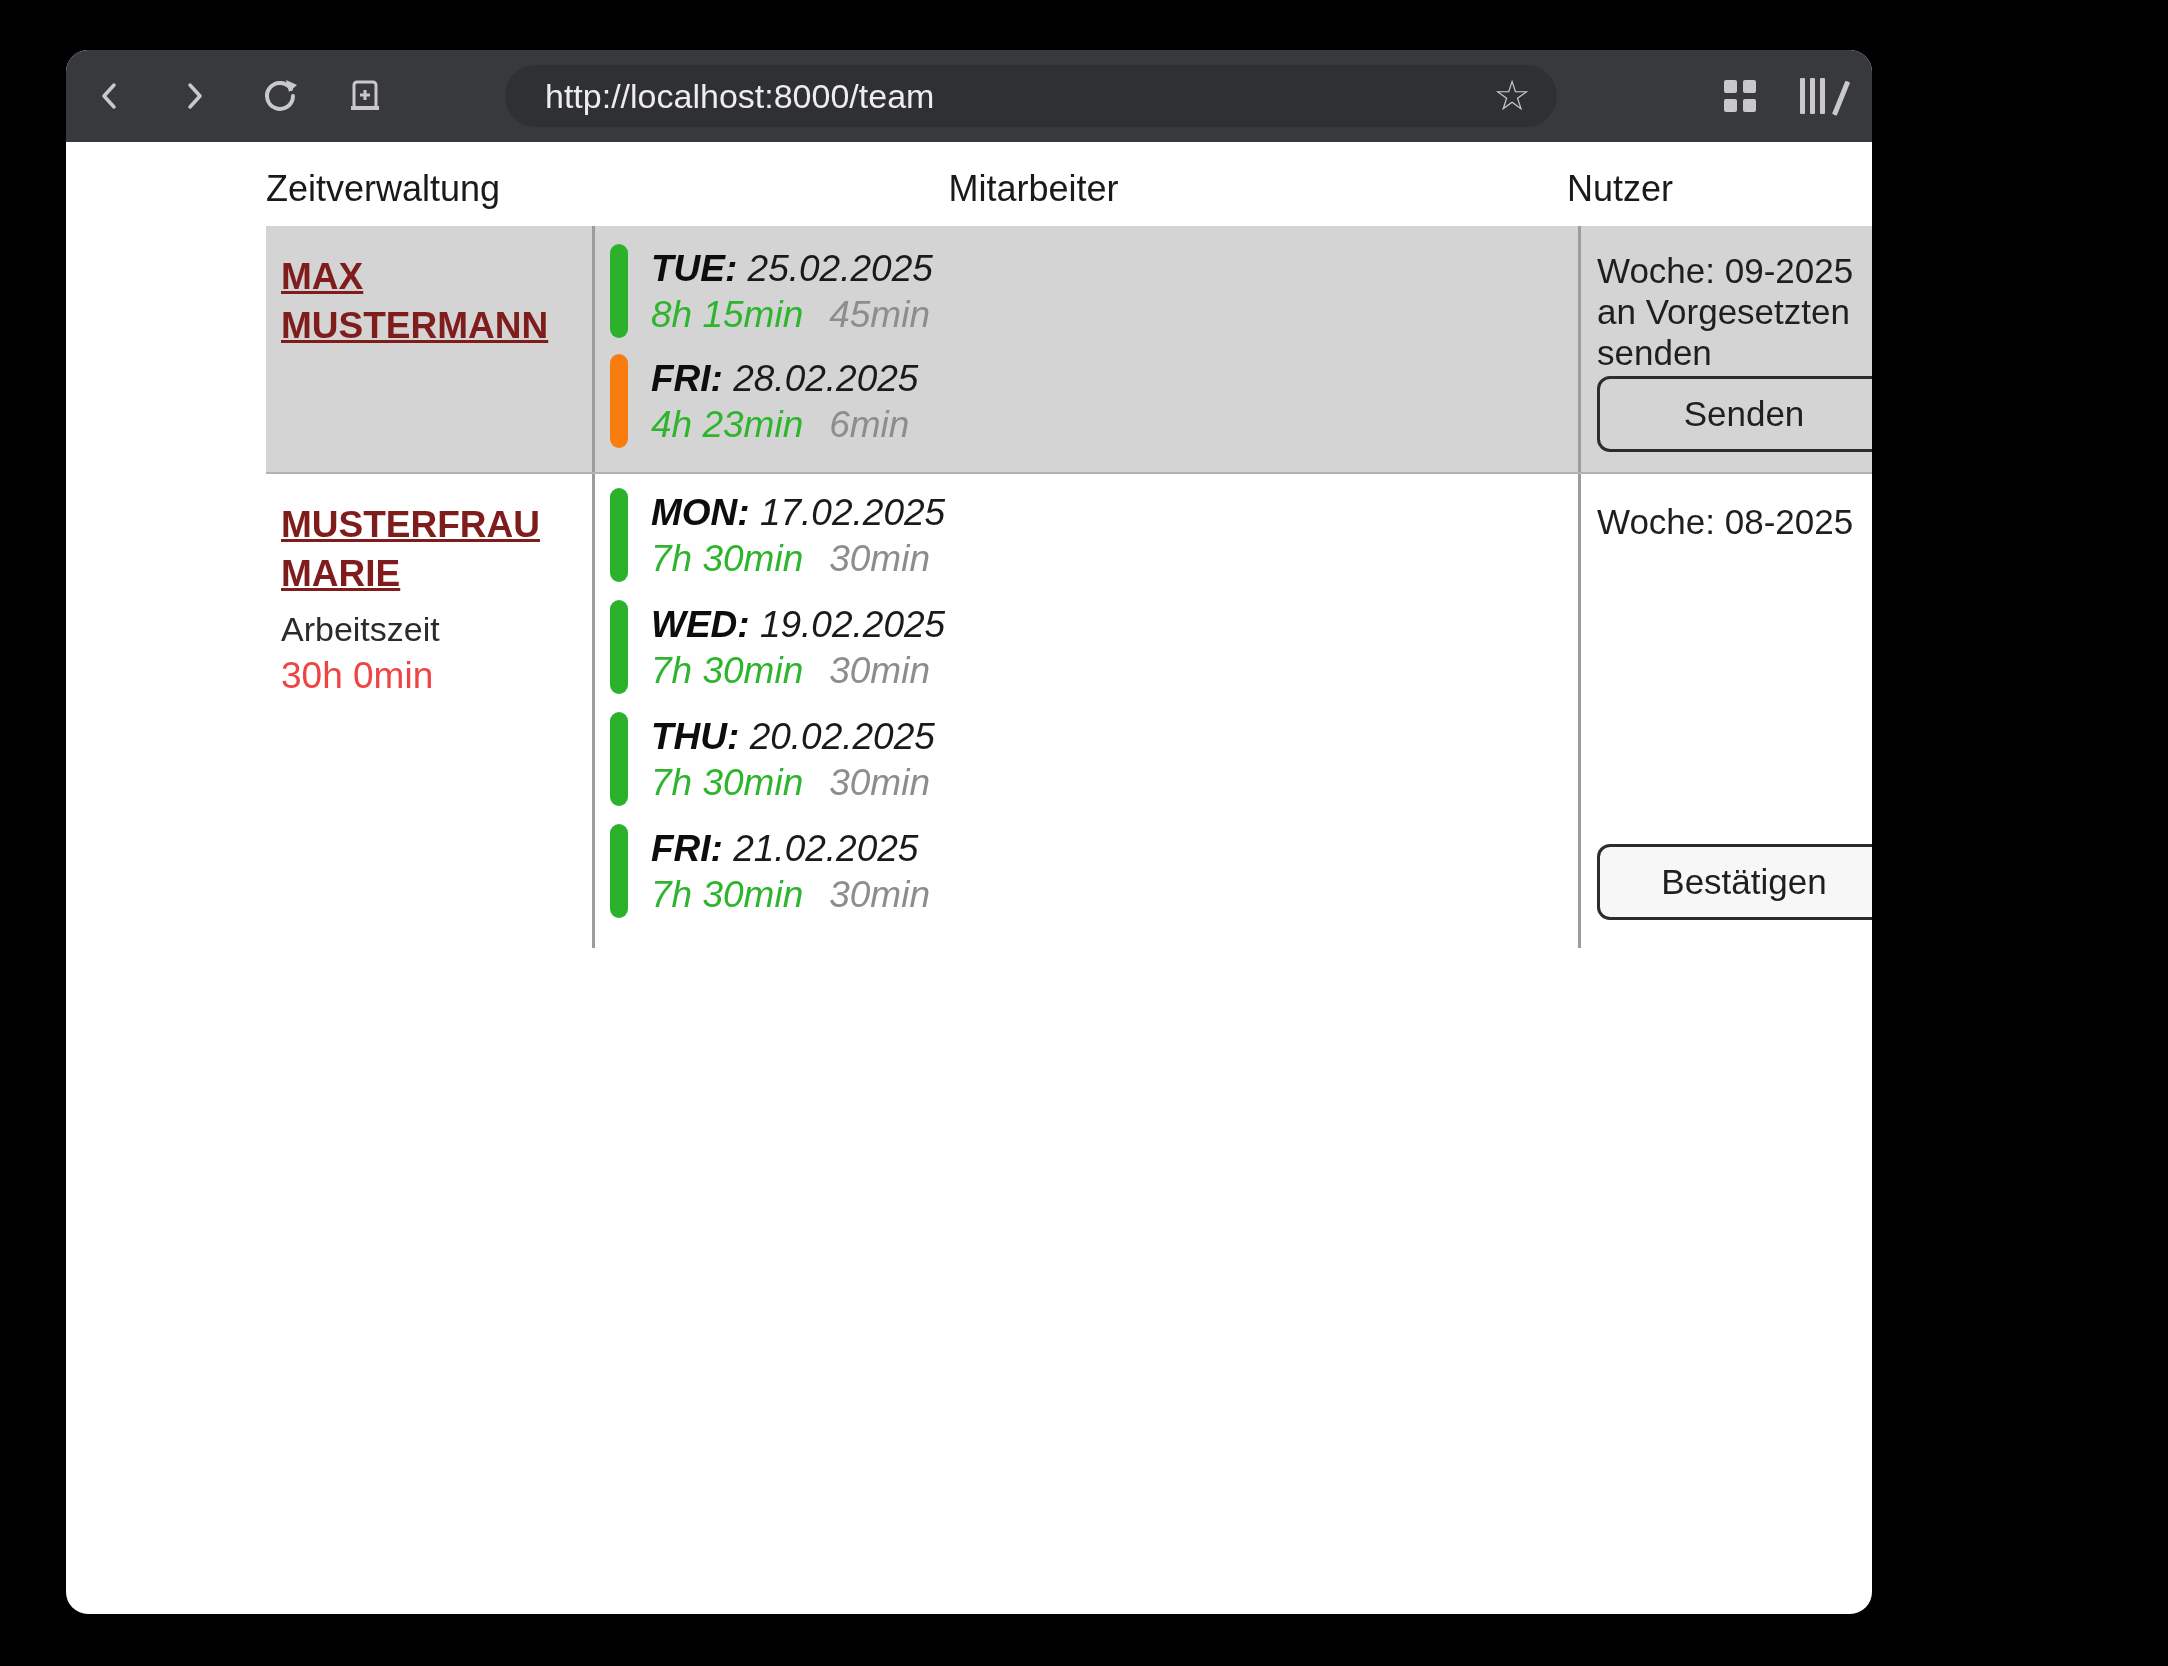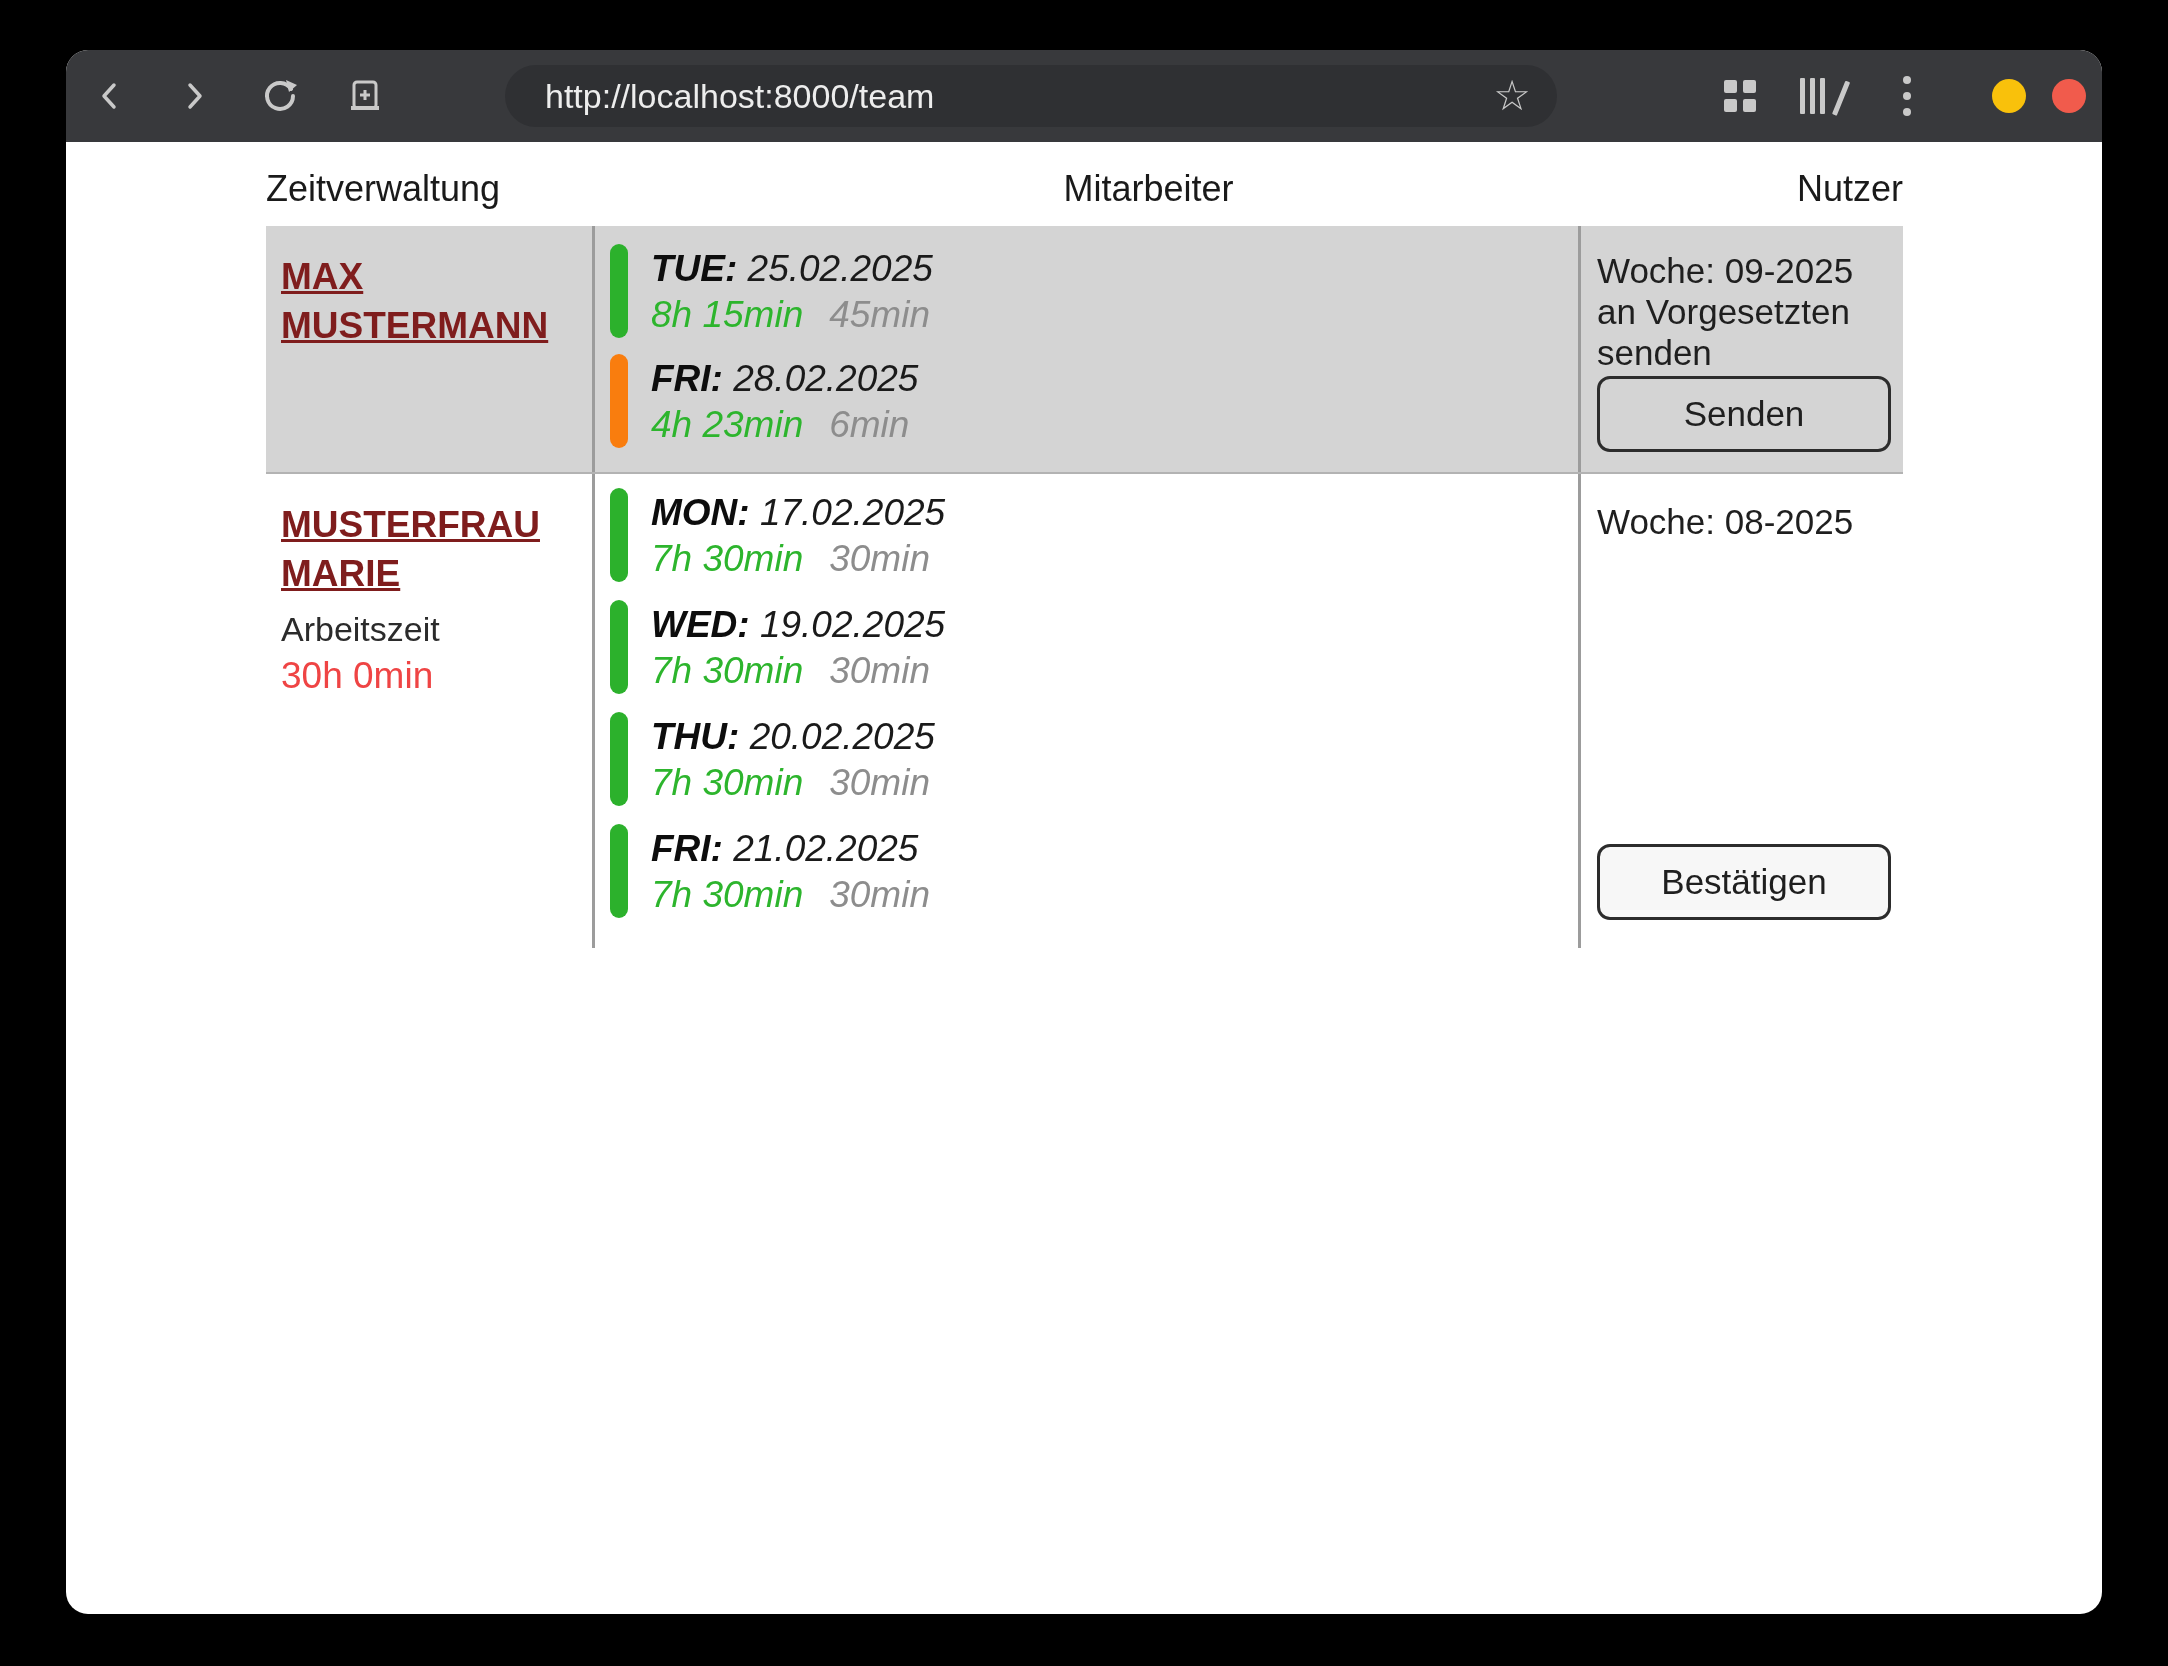--- a/index.html
+++ b/index.html
@@ -5,21 +5,21 @@
   * { box-sizing: border-box; }
   html,body { margin:0; padding:0; }
   body {
     width:2168px; height:1666px;
     background:#000;
     font-family:"Liberation Sans", sans-serif;
     position:relative;
   }
   .window {
     position:absolute; left:66px; top:50px;
-    width:2036px; height:1564px;
+    width:1806px; height:1564px;
     background:#fff; border-radius:22px; overflow:hidden;
   }
   
   .chrome {
     height:92px; background:#38393c;
     display:flex; align-items:center;
   }
   .nav-icon {
     width:40px; height:40px; flex:0 0 auto;
     display:flex; align-items:center; justify-content:center;

